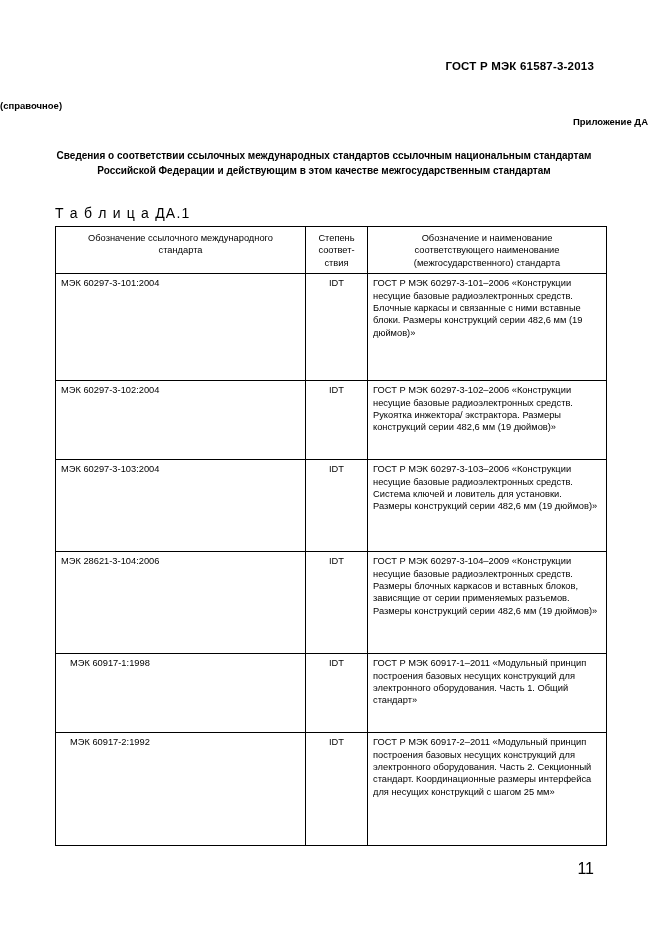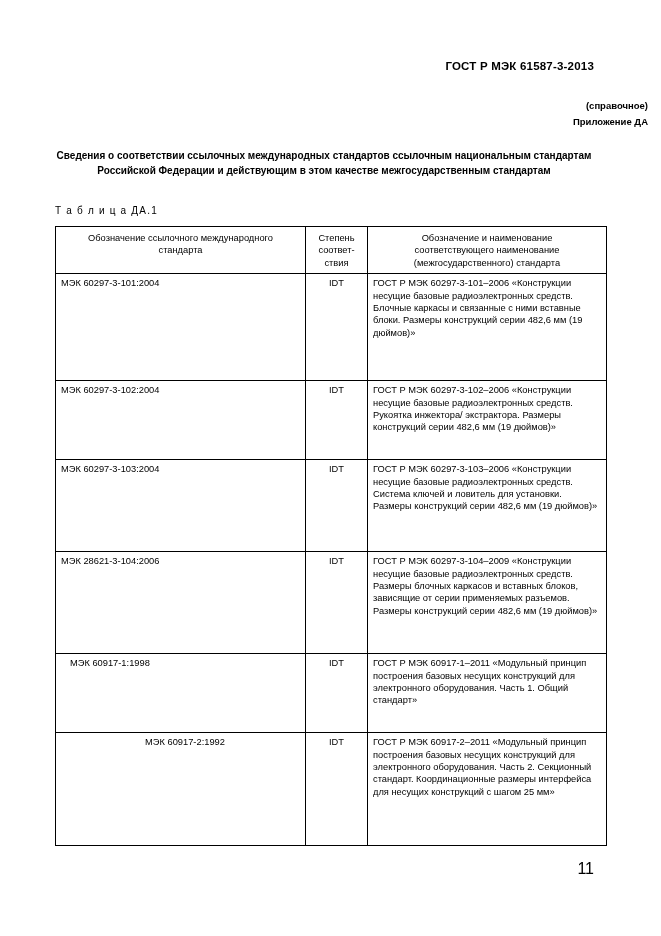--- a/index.html
+++ b/index.html
@@ -37,39 +37,39 @@
     top: 86px;
     text-align: right;
     font-size: 9.5px;
     font-weight: bold;
     margin-top: 30px;
   }
   .annex-sub {
     position: absolute;
     left: 0; right: 0;
     top: 100px;
-    text-align: right;
+    text-align: left;
     font-size: 9.5px;
     font-weight: bold;
   }
   .doc-title {
     position: absolute;
     left: 45px;
     right: 45px;
     top: 148px;
     text-align: center;
     font-size: 10px;
     font-weight: bold;
     line-height: 15px;
   }
   .table-caption {
     position: absolute;
     left: 55px;
     top: 205px;
-    font-size: 10px;
+    font-size: 14px;
     letter-spacing: 1.2px;
   }
   table.main {
     position: absolute;
     left: 55px;
     top: 226px;
     width: 551px;
     border-collapse: collapse;
     table-layout: fixed;
   }
@@ -157,21 +157,21 @@
         <td class="c1">МЭК 28621-3-104:2006</td>
         <td class="c2">IDT</td>
         <td class="c3">ГОСТ Р МЭК 60297-3-104–2009 «Конструкции несущие базовые радиоэлектронных средств. Размеры блочных каркасов и вставных блоков, зависящие от серии применяемых разъемов. Размеры конструкций серии 482,6 мм (19 дюймов)»</td>
       </tr>
       <tr style="height: 79px;">
         <td class="c1" style="padding-left:14px;">МЭК 60917-1:1998</td>
         <td class="c2">IDT</td>
         <td class="c3">ГОСТ Р МЭК 60917-1–2011 «Модульный принцип построения базовых несущих конструкций для электронного оборудования. Часть 1. Общий стандарт»</td>
       </tr>
       <tr style="height: 113px;">
-        <td class="c1" style="padding-left:14px;text-align:center;">МЭК 60917-2:1992</td>
+        <td class="c1" style="padding-left:14px;">МЭК 60917-2:1992</td>
         <td class="c2">IDT</td>
         <td class="c3">ГОСТ Р МЭК 60917-2–2011 «Модульный принцип построения базовых несущих конструкций для электронного оборудования. Часть 2. Секционный стандарт. Координационные размеры интерфейса для несущих конструкций с шагом 25 мм»</td>
       </tr>
     </tbody>
   </table>
 
   <div class="page-number">11</div>
 
 </div>
 

